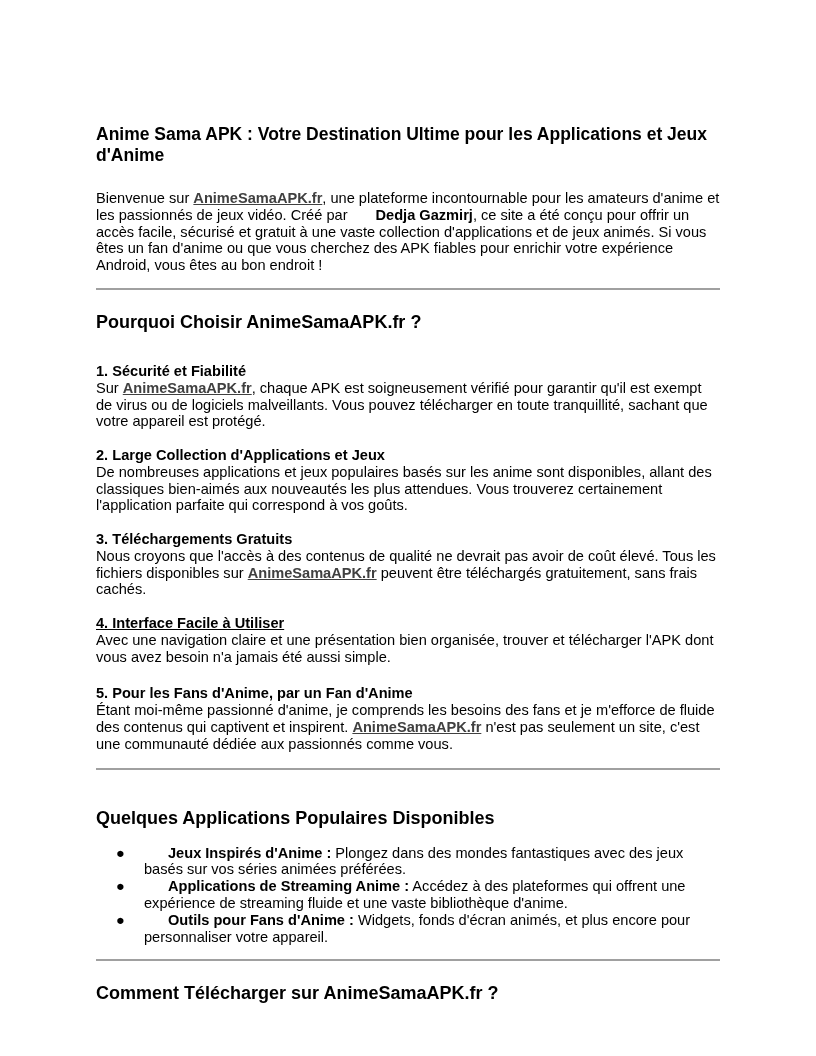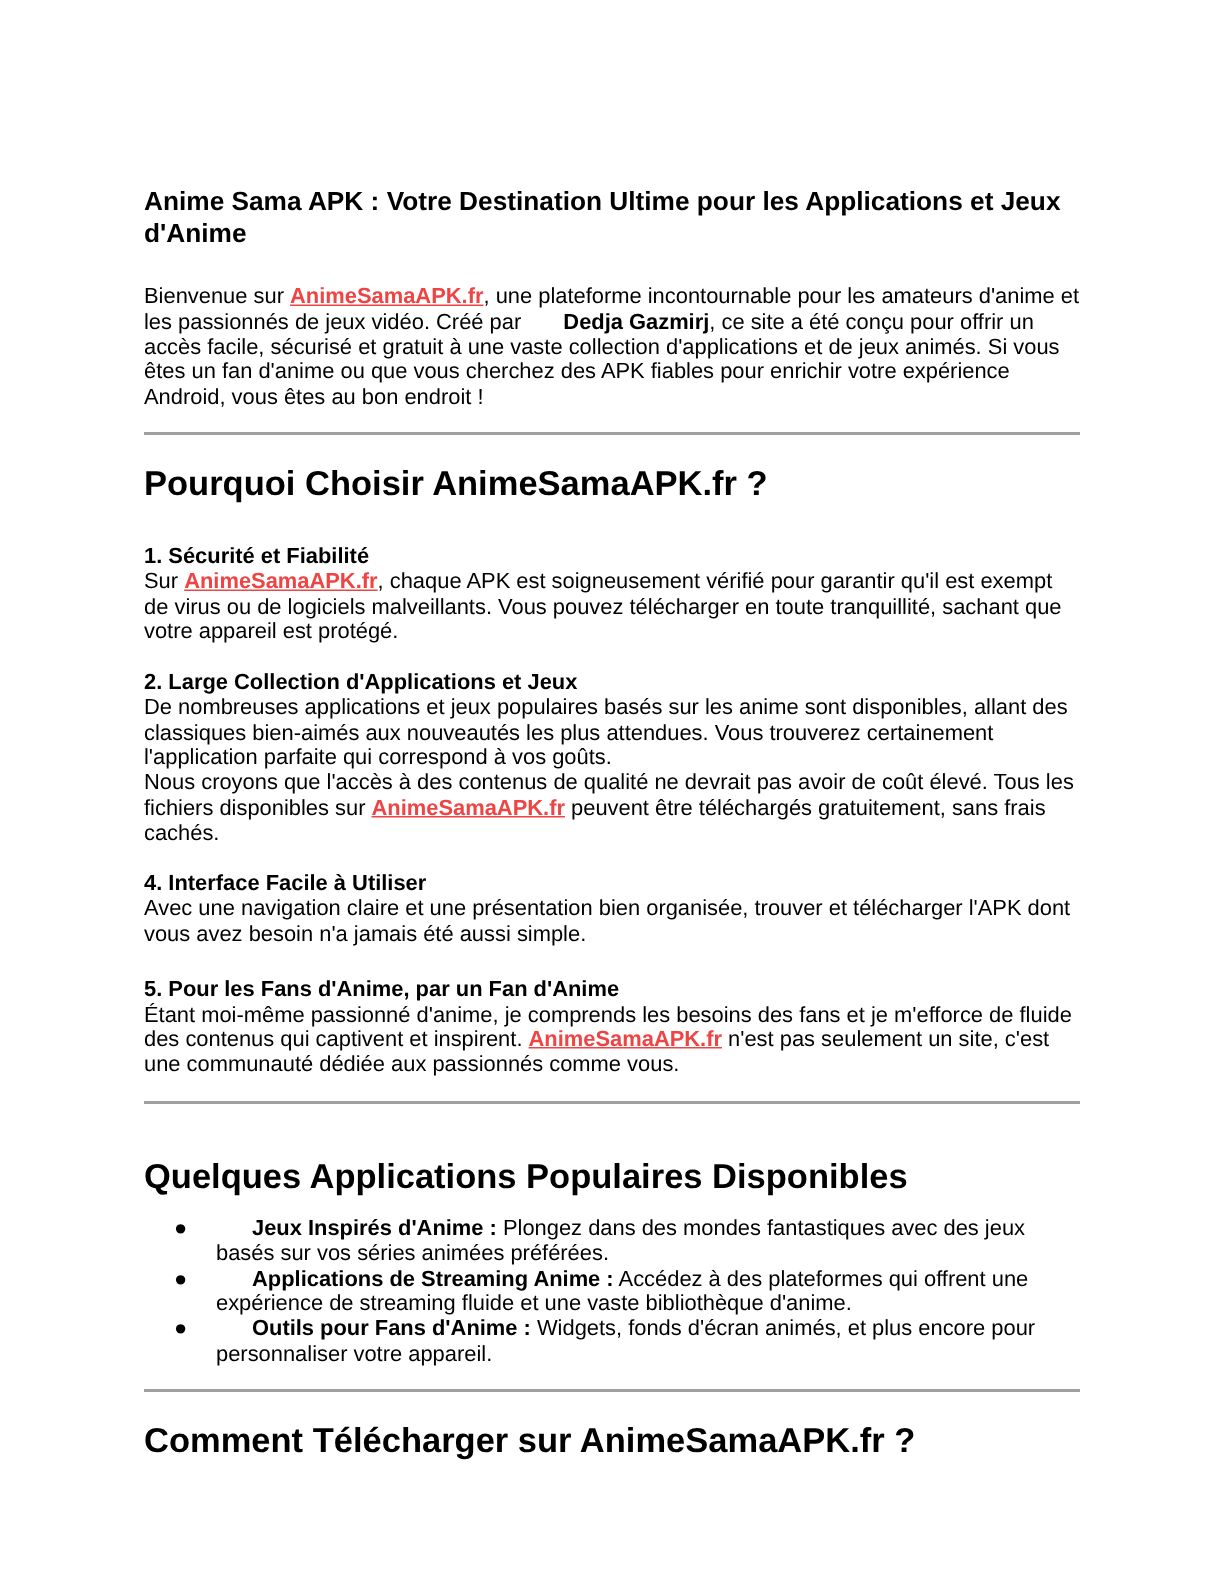--- a/index.html
+++ b/index.html
@@ -1,23 +1,23 @@
 <!DOCTYPE html>
 <html><head>
 <meta charset="utf-8">
 <style>
   html, body { margin: 0; padding: 0; background: #ffffff; }
   body { width: 816px; height: 1056px; position: relative; overflow: hidden;
          font-family: "Liberation Sans", sans-serif; color: #000; }
   .page { position: absolute; left: 96px; top: 124px; width: 624px; }
   h1, h2 { font-family: "Liberation Sans", sans-serif; font-weight: bold; margin: 0; }
   h1 { font-size: 17.5px; line-height: 21px; }
-  h2 { font-size: 23px; line-height: 21px; }
+  h2 { font-size: 18px; line-height: 21px; }
   p { margin: 0; font-size: 14.6px; line-height: 16.8px; }
-  a { color: #ef4444; text-decoration: underline; font-weight: bold; }
+  a { color: #404040; text-decoration: underline; font-weight: bold; }
   b { font-weight: bold; padding-left: 24px; }
   hr { border: 0; border-top: 2px solid #a0a0a0; margin: 0; width: 624px; }
   .sub-title { font-size: 14.6px; line-height: 16.8px; font-weight: bold; }
   ul { margin: 0; padding: 0 0 0 48px; list-style: none; }
   li { font-size: 14.6px; line-height: 16.8px; position: relative; }
   li .bullet { position: absolute; left: -28px; top: 0; }
 </style>
 </head>
 <body>
 
@@ -25,22 +25,23 @@
   <h1>Anime Sama APK : Votre Destination Ultime pour les Applications et Jeux d'Anime</h1>
   <p style="margin-top:24px"><span>Bienvenue sur </span><a>AnimeSamaAPK.fr</a><span>, une plateforme incontournable pour les amateurs d'anime et les passionnés de jeux vidéo. Créé par </span><b>Dedja Gazmirj</b><span>, ce site a été conçu pour offrir un accès facile, sécurisé et gratuit à une vaste collection d'applications et de jeux animés. Si vous êtes un fan d'anime ou que vous cherchez des APK fiables pour enrichir votre expérience Android, vous êtes au bon endroit !</span></p>
   <hr style="margin-top:14px">
 
   <h2 style="margin-top:22px">Pourquoi Choisir AnimeSamaAPK.fr ?</h2>
   <div id="why-items">
       <div class="sub-title" style="margin-top: 30px;">1. Sécurité et Fiabilité</div>
       <p><span>Sur </span><a>AnimeSamaAPK.fr</a><span>, chaque APK est soigneusement vérifié pour garantir qu'il est exempt de virus ou de logiciels malveillants. Vous pouvez télécharger en toute tranquillité, sachant que votre appareil est protégé.</span></p>
       <div class="sub-title" style="margin-top: 16.8px;">2. Large Collection d'Applications et Jeux</div>
       <p><span>De nombreuses applications et jeux populaires basés sur les anime sont disponibles, allant des classiques bien-aimés aux nouveautés les plus attendues. Vous trouverez certainement l'application parfaite qui correspond à vos goûts.</span></p>
+      <div class="sub-title" style="margin-top: 16.8px;">3. Téléchargements Gratuits</div>
       <p><span>Nous croyons que l'accès à des contenus de qualité ne devrait pas avoir de coût élevé. Tous les fichiers disponibles sur </span><a>AnimeSamaAPK.fr</a><span> peuvent être téléchargés gratuitement, sans frais cachés.</span></p>
-      <div class="sub-title" style="margin-top: 16.8px;">4. Interface Facile à Utiliser</div>
+      <div class="sub-title" style="margin-top: 16.8px; text-decoration: underline;">4. Interface Facile à Utiliser</div>
       <p><span>Avec une navigation claire et une présentation bien organisée, trouver et télécharger l'APK dont vous avez besoin n'a jamais été aussi simple.</span></p>
       <div class="sub-title" style="margin-top: 20px;">5. Pour les Fans d'Anime, par un Fan d'Anime</div>
       <p><span>Étant moi-même passionné d'anime, je comprends les besoins des fans et je m'efforce de fluide des contenus qui captivent et inspirent. </span><a>AnimeSamaAPK.fr</a><span> n'est pas seulement un site, c'est une communauté dédiée aux passionnés comme vous.</span></p>
     </div>
   <hr style="margin-top:15px">
 
   <h2 style="margin-top:38px">Quelques Applications Populaires Disponibles</h2>
   <ul id="popular-list" style="margin-top:16px">
       <li><span class="bullet">●</span><b>Jeux Inspirés d'Anime :</b><span> Plongez dans des mondes fantastiques avec des jeux basés sur vos séries animées préférées.</span></li>
       <li><span class="bullet">●</span><b>Applications de Streaming Anime :</b><span> Accédez à des plateformes qui offrent une expérience de streaming fluide et une vaste bibliothèque d'anime.</span></li>

